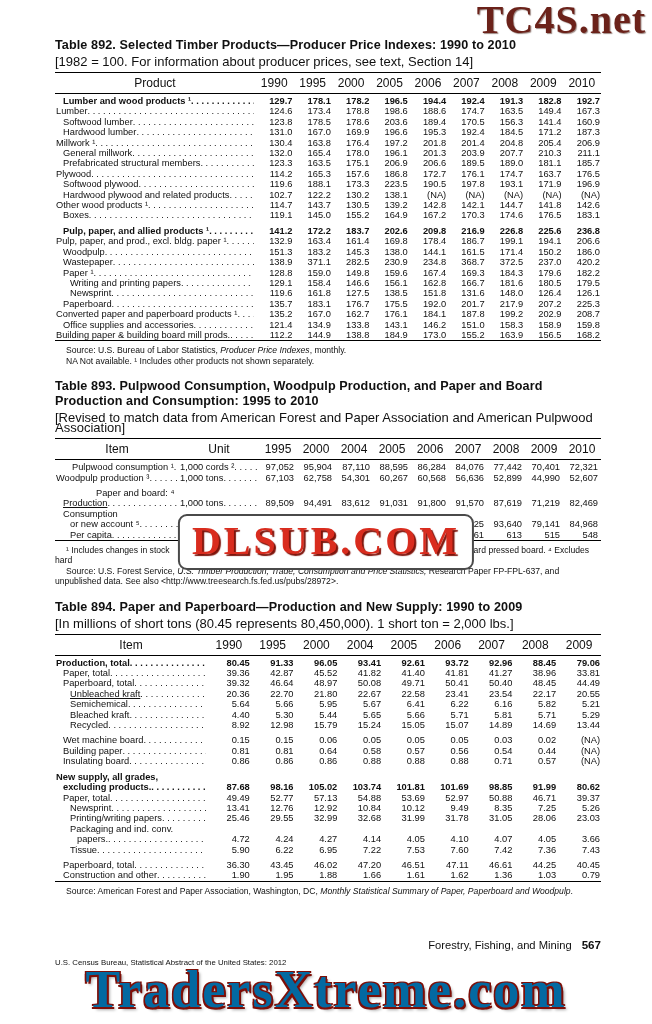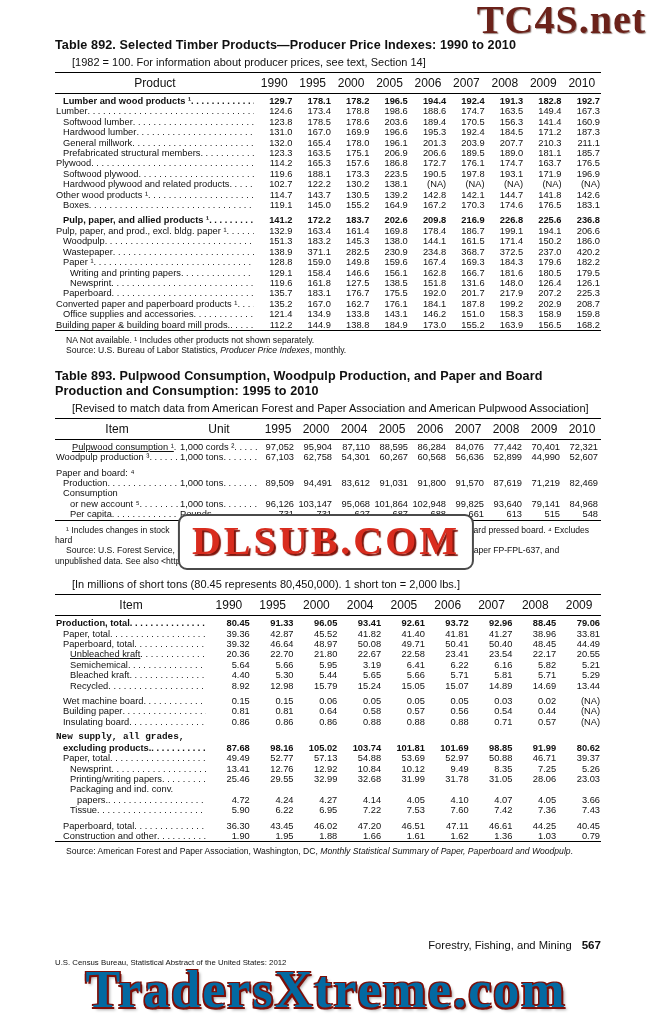--- a/index.html
+++ b/index.html
@@ -2,21 +2,21 @@
 <html><head>
 <meta charset="utf-8">
 <style>
   html,body{margin:0;padding:0;background:#8f8f8f;}
   *{box-sizing:border-box;}
   .page{position:relative;width:652px;height:1024px;background:#ffffff;overflow:hidden;
         font-family:"Liberation Sans",sans-serif;color:#101010;}
   .content{position:absolute;left:55px;top:38px;width:546px;z-index:1;}
   .tsec{margin-bottom:13px;}
   .ttitle{font-size:12.6px;font-weight:bold;line-height:15px;margin:0 0 4px 0;letter-spacing:.1px;}
-  .tsub{font-size:11px;line-height:10px;margin:0 0 5px 17px;}
+  .tsub{font-size:13px;line-height:10px;margin:0 0 5px 0;}
 
   .datatable{width:100%;border-collapse:collapse;table-layout:fixed;border-bottom:1.2px solid #000;}
   .datatable th{font-weight:normal;font-size:12px;padding:3px 1px;border-top:1.6px solid #000;
                 border-bottom:1px solid #000;text-align:center;vertical-align:middle;}
   .datatable td{font-size:9.3px;line-height:10.4px;padding:0 1px;vertical-align:bottom;overflow:hidden;}
   .datatable tbody tr:first-child td{padding-top:2px;}
   .val{text-align:right;padding-right:6px;}
   .t893 .val{padding-right:3px;}
   tr.bold{font-weight:bold;}
   tr.spacer td{height:5px;line-height:5px;font-size:3px;padding:0;}
@@ -143,20 +143,37 @@
               <td class="val">196.6</td>
               <td class="val">195.3</td>
               <td class="val">192.4</td>
               <td class="val">184.5</td>
               <td class="val">171.2</td>
               <td class="val">187.3</td>
             </tr>
             <tr>
               <td class="lbl">
                 <div class="lf">
+                  <span class="lt" style="padding-left: 0px;">Millwork ¹</span>
+                  <span class="dots"></span>
+                </div>
+              </td>
+              <td class="val">130.4</td>
+              <td class="val">163.8</td>
+              <td class="val">176.4</td>
+              <td class="val">197.2</td>
+              <td class="val">201.8</td>
+              <td class="val">201.4</td>
+              <td class="val">204.8</td>
+              <td class="val">205.4</td>
+              <td class="val">206.9</td>
+            </tr>
+            <tr>
+              <td class="lbl">
+                <div class="lf">
                   <span class="lt" style="padding-left: 7px;">General millwork</span>
                   <span class="dots"></span>
                 </div>
               </td>
               <td class="val">132.0</td>
               <td class="val">165.4</td>
               <td class="val">178.0</td>
               <td class="val">196.1</td>
               <td class="val">201.3</td>
               <td class="val">203.9</td>
@@ -452,22 +469,22 @@
               <td class="val">184.9</td>
               <td class="val">173.0</td>
               <td class="val">155.2</td>
               <td class="val">163.9</td>
               <td class="val">156.5</td>
               <td class="val">168.2</td>
             </tr>
           </tbody>
         </table>
       <div class="notes">
+          <p class="note"><span>Source: U.S. Bureau of Labor Statistics, </span><span class="it">Producer Price Indexes</span><span>, monthly.</span></p>
           <p class="note"><span>NA Not available. ¹ Includes other products not shown separately.</span></p>
-          <p class="note"><span>Source: U.S. Bureau of Labor Statistics, </span><span class="it">Producer Price Indexes</span><span>, monthly.</span></p>
         </div>
     </section>
 
     <section class="tsec">
       <h2 class="ttitle"><span>Table 893.</span> <span>Pulpwood Consumption, Woodpulp Production, and Paper and Board Production and Consumption: 1995 to 2010</span></h2>
       <p class="tsub">[Revised to match data from American Forest and Paper Association and American Pulpwood Association]</p>
       <table class="datatable t893">
           <thead>
             <tr>
               <th class="h-lbl">Item</th>
@@ -480,21 +497,21 @@
               <th class="h-yr">2007</th>
               <th class="h-yr">2008</th>
               <th class="h-yr">2009</th>
               <th class="h-yr">2010</th>
             </tr>
           </thead>
           <tbody>
             <tr>
               <td class="lbl">
                 <div class="lf">
-                  <span class="lt" style="padding-left: 16px; text-decoration: underline;">Pulpwood consumption ¹</span>
+                  <span class="lt" style="padding-left: 16px;">Pulpwood consumption ¹</span>
                   <span class="dots"></span>
                 </div>
               </td>
               <td class="unit">
                 <div class="lf">
                   <span class="lt">1,000 cords ²</span>
                   <span class="dots"></span>
                 </div>
               </td>
               <td class="val">97,052</td>
@@ -529,38 +546,38 @@
               <td class="val">52,899</td>
               <td class="val">44,990</td>
               <td class="val">52,607</td>
             </tr>
             <tr class="spacer">
               <td colspan="11">&nbsp;</td>
             </tr>
             <tr>
               <td class="lbl">
                 <div class="lf">
-                  <span class="lt" style="padding-left: 0px;">Paper and board: ⁴</span>
+                  <span class="lt" style="padding-left: 0px; margin-left: 40px;">Paper and board: ⁴</span>
                 </div>
               </td>
               <td class="unit"></td>
               <td class="val"></td>
               <td class="val"></td>
               <td class="val"></td>
               <td class="val"></td>
               <td class="val"></td>
               <td class="val"></td>
               <td class="val"></td>
               <td class="val"></td>
               <td class="val"></td>
             </tr>
             <tr>
               <td class="lbl">
                 <div class="lf">
-                  <span class="lt" style="padding-left: 7px;">Production</span>
+                  <span class="lt" style="padding-left: 7px; text-decoration: underline;">Production</span>
                   <span class="dots"></span>
                 </div>
               </td>
               <td class="unit">
                 <div class="lf">
                   <span class="lt">1,000 tons</span>
                   <span class="dots"></span>
                 </div>
               </td>
               <td class="val">89,509</td>
@@ -638,20 +655,21 @@
             </tr>
           </tbody>
         </table>
       <div class="notes">
           <p class="note"><span>¹ Includes changes in stock</span><span class="gap"></span><span>dded woodpulp used for hard pressed board. ⁴ Excludes hard</span><span class="gap"></span><span>changes in inventories not taken into account.</span></p>
           <p class="note"><span>Source: U.S. Forest Service, </span><span class="it">U.S. Timber Production, Trade, Consumption and Price Statistics,</span><span> Research Paper FP-FPL-637, and unpublished data. See also &lt;http://www.treesearch.fs.fed.us/pubs/28972&gt;.</span></p>
         </div>
     </section>
 
     <section class="tsec">
+      <h2 class="ttitle"><span>Table 894.</span> <span>Paper and Paperboard—Production and New Supply: 1990 to 2009</span></h2>
       <p class="tsub">[In millions of short tons (80.45 represents 80,450,000). 1 short ton = 2,000 lbs.]</p>
       <table class="datatable t894">
           <thead>
             <tr>
               <th class="h-lbl">Item</th>
               <th class="h-yr">1990</th>
               <th class="h-yr">1995</th>
               <th class="h-yr">2000</th>
               <th class="h-yr">2004</th>
               <th class="h-yr">2005</th>
@@ -733,21 +751,21 @@
             <tr>
               <td class="lbl">
                 <div class="lf">
                   <span class="lt" style="padding-left: 14px;">Semichemical</span>
                   <span class="dots"></span>
                 </div>
               </td>
               <td class="val">5.64</td>
               <td class="val">5.66</td>
               <td class="val">5.95</td>
-              <td class="val">3.19</td>
+              <td class="val">5.67</td>
               <td class="val">6.41</td>
               <td class="val">6.22</td>
               <td class="val">6.16</td>
               <td class="val">5.82</td>
               <td class="val">5.21</td>
             </tr>
             <tr>
               <td class="lbl">
                 <div class="lf">
                   <span class="lt" style="padding-left: 14px;">Bleached kraft</span>
@@ -834,21 +852,21 @@
               <td class="val">0.71</td>
               <td class="val">0.57</td>
               <td class="val">(NA)</td>
             </tr>
             <tr class="spacer">
               <td colspan="10">&nbsp;</td>
             </tr>
             <tr class="bold">
               <td class="lbl">
                 <div class="lf">
-                  <span class="lt" style="padding-left: 0px; font-family: Liberation Mono, monospace;">New supply, all grades,</span>
+                  <span class="lt" style="padding-left: 0px;">New supply, all grades,</span>
                 </div>
               </td>
               <td class="val"></td>
               <td class="val"></td>
               <td class="val"></td>
               <td class="val"></td>
               <td class="val"></td>
               <td class="val"></td>
               <td class="val"></td>
               <td class="val"></td>

